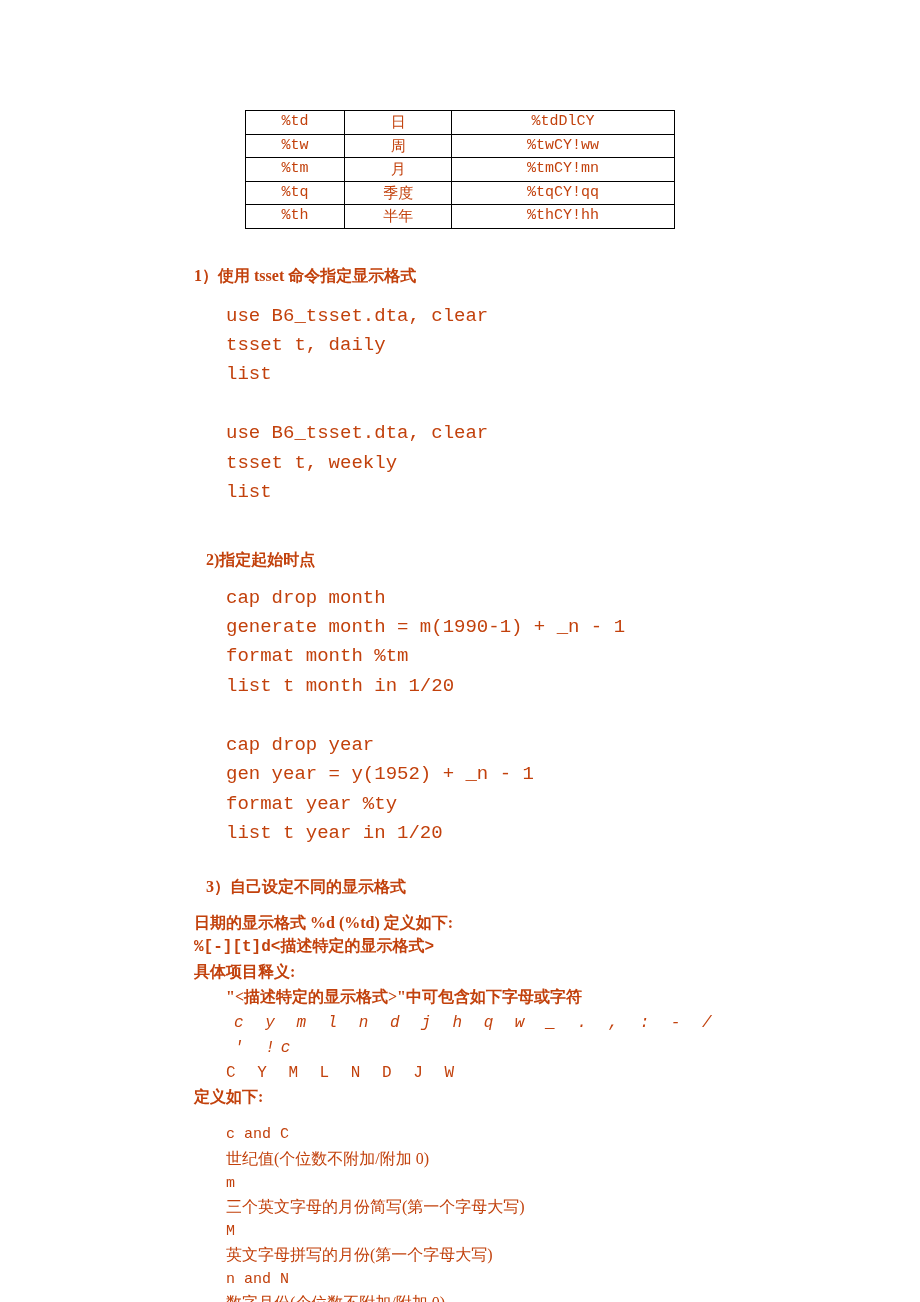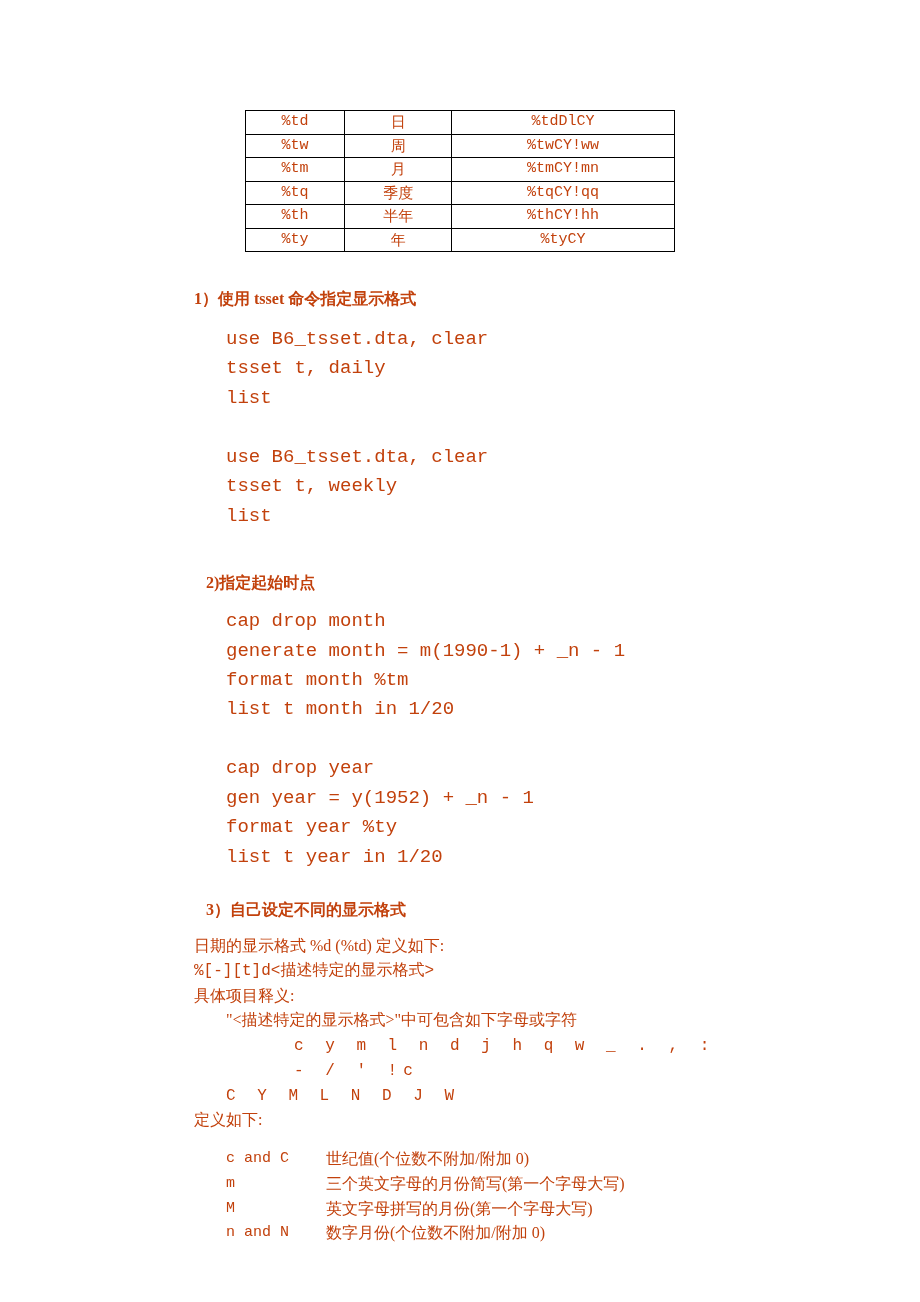--- a/index.html
+++ b/index.html
@@ -40,25 +40,26 @@
   .code {
     font-family: "Courier New", monospace;
     white-space: pre;
     margin-left: 32px;
     font-size: 19px;
     line-height: 1.55;
   }
   .body-text {
     font-family: "SimSun","宋体",serif;
     line-height: 1.55;
+    font-weight: bold;
   }
   .mono { font-family: "Courier New", monospace; }
   .indent1 { margin-left: 32px; }
   .defs { margin-left: 32px; }
-  .defs .row { display: flex; line-height: 1.55; }
+  .defs .row { display: flex; line-height: 1.55; flex-direction: column; }
   .defs .k {
     width: 100px;
     font-family: "Courier New", monospace;
     font-size: 15px;
     flex-shrink: 0;
   }
   .defs .v { font-family: "SimSun","宋体",serif; }
   .tight-block { margin: 12px; }
 </style>
 </head>
@@ -86,25 +87,20 @@
       <tr>
         <td>%tq</td>
         <td class="cn">季度</td>
         <td>%tqCY!qq</td>
       </tr>
       <tr>
         <td>%th</td>
         <td class="cn">半年</td>
         <td>%thCY!hh</td>
       </tr>
-      <tr>
-        <td>%ty</td>
-        <td class="cn">年</td>
-        <td>%tyCY</td>
-      </tr>
     </tbody>
   </table>
 
   <div class="heading">1）使用 tsset 命令指定显示格式</div>
   <div style="height:8px"></div>
   <div class="code">use B6_tsset.dta, clear
 tsset t, daily
 list
 
 use B6_tsset.dta, clear
@@ -123,21 +119,21 @@
 format year %ty
 list t year in 1/20</div>
 
   <div style="height:14px"></div>
   <div class="heading tight-block">3）自己设定不同的显示格式</div>
 
   <div class="body-text">日期的显示格式 %d (%td) 定义如下:</div>
   <div class="body-text mono">%[-][t]d&lt;描述特定的显示格式&gt;</div>
   <div class="body-text">具体项目释义:</div>
   <div class="body-text indent1">"&lt;描述特定的显示格式&gt;"中可包含如下字母或字符</div>
-  <div class="indent1" style="margin-left:100px;">
+  <div class="indent1" style="margin-left:40px;font-style:italic;">
     <span class="mono" style="letter-spacing:6px;">c y m l n d j h q w _ . , : - / ' !c</span>
   </div>
   <div class="indent1" style="">
     <span class="mono" style="letter-spacing:6px;">C Y M L N D J     W</span>
   </div>
   <div class="body-text">定义如下:</div>
 
   <div style="height:14px"></div>
   <div class="defs">
     <div class="row">

